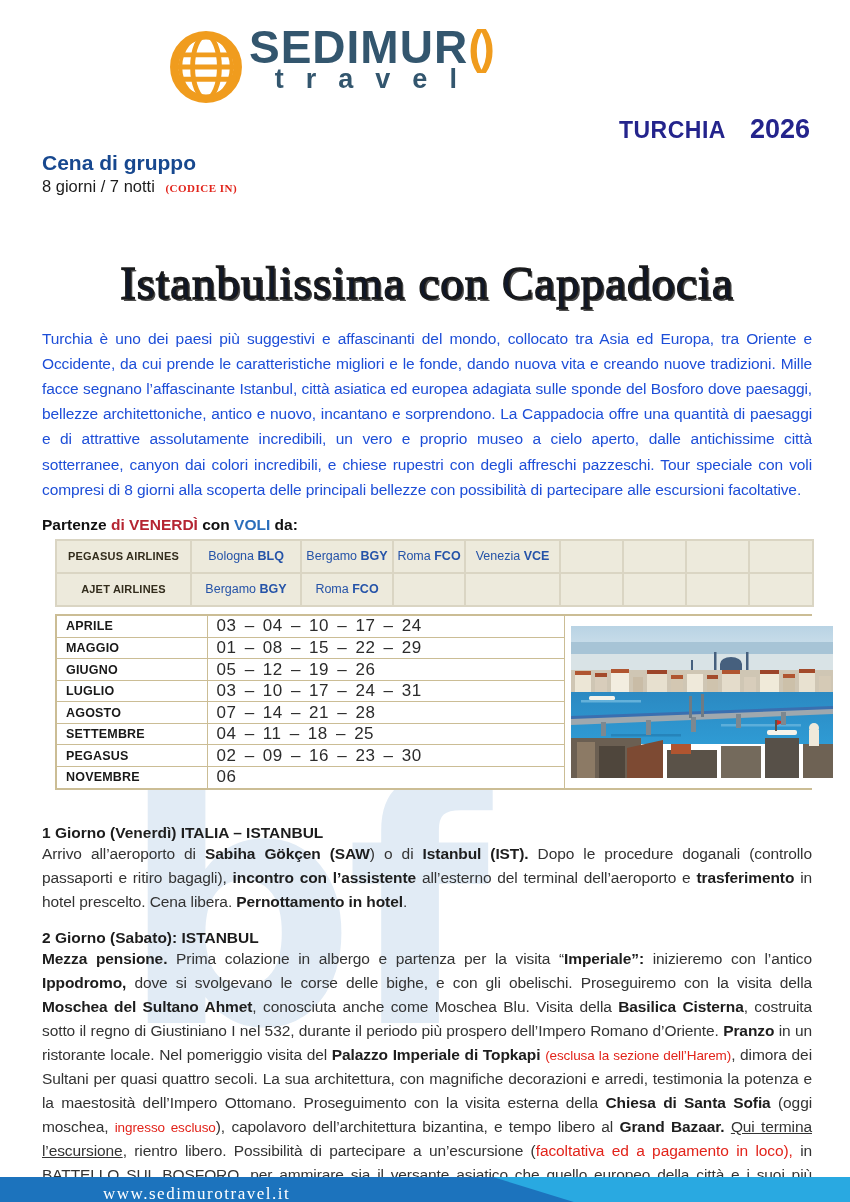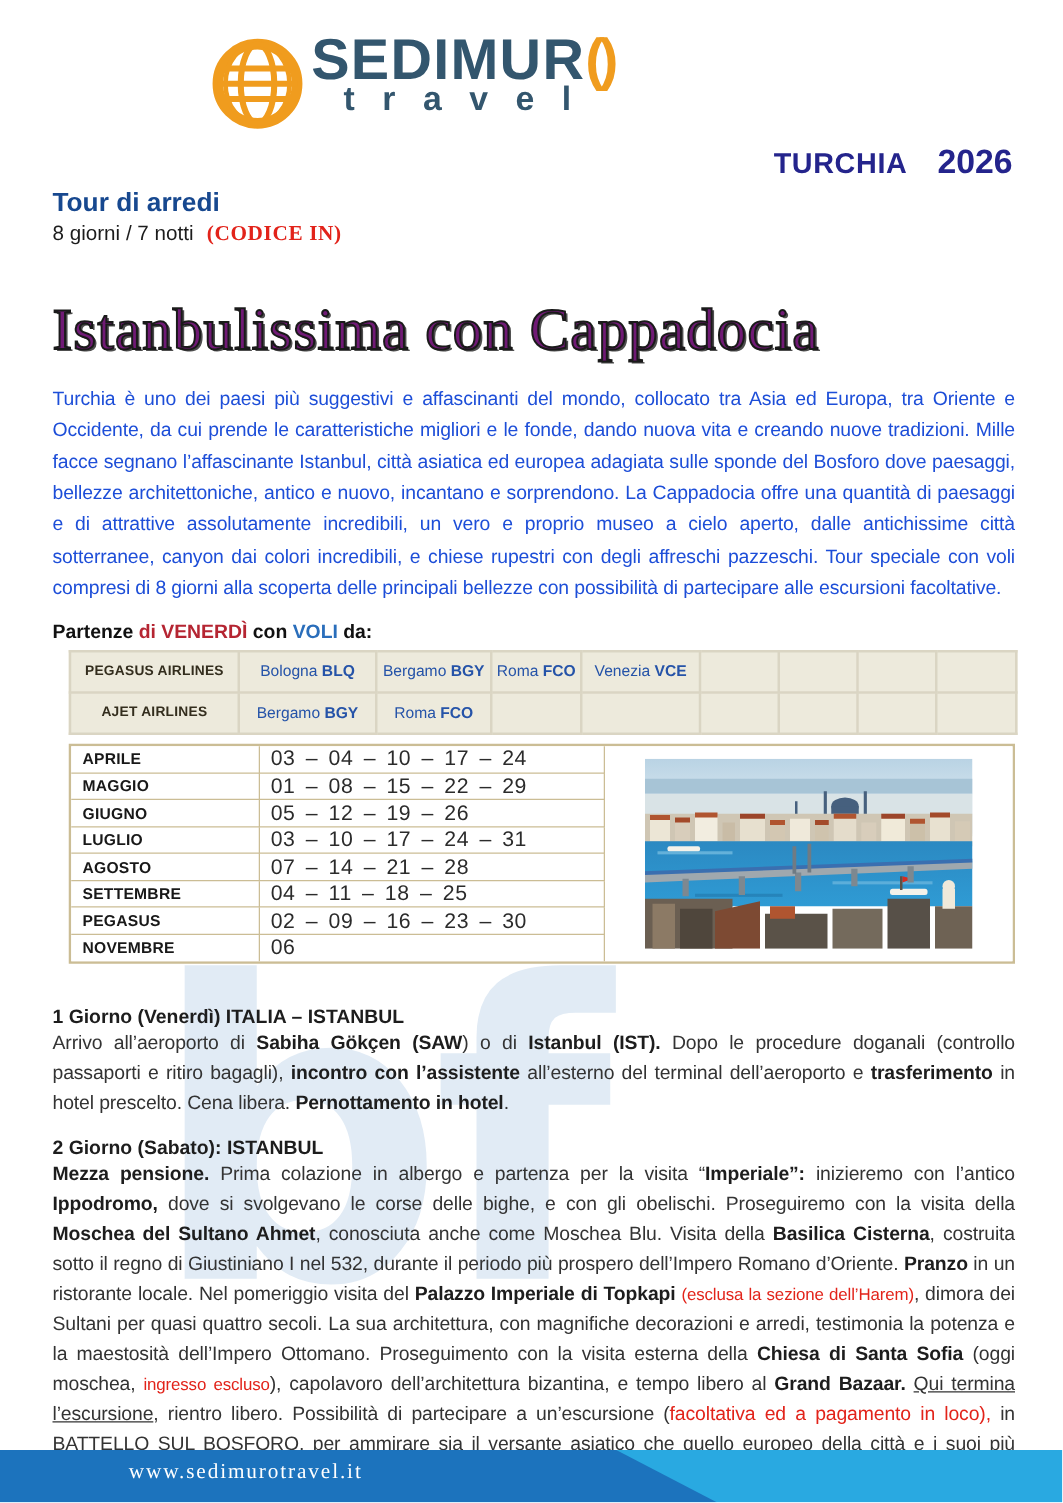--- a/index.html
+++ b/index.html
@@ -23,28 +23,28 @@
   .globe{ width:78px; height:78px; flex:0 0 auto; margin-top:2px; }
   .logo-text{ margin-left:4px; }
   .logo-main{ font-weight:800; font-size:46px; line-height:0.95; letter-spacing:1px; color:#33566e; white-space:nowrap; }
   .logo-main .o-orange{ color:#f09c1e; letter-spacing:-4px; }
   .logo-sub{ font-weight:800; font-size:27px; color:#33566e; letter-spacing:22px; padding-left:14px; margin-top:-6px; }
   .banner{ text-align:right; margin:8px 2px 0 0; color:#24248c; font-weight:800; white-space:nowrap; }
   .banner .bw{ font-size:23px; letter-spacing:0.5px; }
   .banner .by{ font-size:27px; margin-left:24px; }
   .tour-type{ margin-top:6px; color:#17488f; font-weight:800; font-size:21px; }
   .duration-line{ margin-top:2px; font-size:16.5px; color:#1c1c1c; }
-  .code-red{ font-family:"Liberation Serif", serif; font-weight:bold; color:#e2231a; font-size:17px; margin-left:6px; letter-spacing:0.5px; }
+  .code-red{ font-family:"Liberation Serif", serif; font-weight:bold; color:#e2231a; font-size:11px; margin-left:6px; letter-spacing:0.5px; }
 
   
   .doc-title{
-    margin-top:40px; text-align:left;
+    margin-top:60px; text-align:center;
     font-family:"Liberation Serif", serif; font-weight:500;
     font-size:47px; letter-spacing:1px;
-    color:#701a75; -webkit-text-stroke:1.6px #1a1a1a;
+    color:#0f172a; -webkit-text-stroke:1.6px #1a1a1a;
     text-shadow:2px 2px 0 #4e4e4e;
   }
 
   
   .intro{
     margin-top:16px; font-size:15.5px; line-height:1.62; color:#1d4ed8;
     text-align:justify; letter-spacing:-0.1px;
   }
 
   
@@ -59,21 +59,21 @@
   .airlines td{
     border:2px solid #dad5c3; height:33px; vertical-align:middle;
     text-align:center; overflow:hidden; white-space:nowrap;
   }
   .al-name{ font-weight:bold; font-size:11px; letter-spacing:0.2px; color:#332d1d; }
   .al-city{ font-size:12.5px; color:#2553a8; }
   .al-city b{ font-weight:bold; }
 
   
   .dates-wrap{ margin:7px 0 0 13px; width:757px; display:flex; border:2px solid #cbbd95; }
-  .dates{ width:427px; table-layout:fixed; background:#fff; flex:0 0 auto; }
+  .dates{ width:508px; table-layout:fixed; background:#fff; flex:0 0 auto; }
   .dates td{ border:1.5px solid #cbbd95; height:21.5px; vertical-align:middle; }
   .dates tr:first-child td{ border-top:none; }
   .dates tr:last-child td{ border-bottom:none; }
   .dates td:first-child{ border-left:none; }
   .month-cell{ width:150px; font-weight:bold; font-size:12.5px; color:#181818; padding-left:9px; letter-spacing:0.2px; }
   .dates-cell{ font-size:17px; color:#2b2b2b; padding-left:9px; letter-spacing:0.5px; word-spacing:3px; }
   .photo-cell{ flex:1 1 auto; background:#ffffff; display:flex; align-items:center; justify-content:center; padding:6px; }
   .photo-cell svg{ width:262px; height:152px; display:block; }
 
   
@@ -81,21 +81,21 @@
   .day-block + .day-block{ margin-top:15px; }
   .day-heading{ font-weight:bold; font-size:15.5px; color:#1d1d1d; }
   .day-body{ font-size:15.5px; line-height:1.55; color:#333; text-align:justify; letter-spacing:-0.1px; }
   .seg-b{ font-weight:bold; color:#1d1d1d; }
   .seg-r{ color:#e2231a; }
   .seg-rs{ color:#e2231a; font-size:13.5px; }
   .seg-u{ text-decoration:underline; }
 
   
   .footer{
-    position:absolute; left:0; bottom:0; width:850px; height:42px; z-index:2;
+    position:absolute; left:0; bottom:0; width:850px; height:25px; z-index:2;
     background:#29a9e1;
   }
   .footer .dark{
     position:absolute; inset:0; background:#1c73bd;
     clip-path:polygon(0 0, 58% 0, 67.5% 100%, 0 100%);
   }
   .footer .site{
     position:absolute; left:103px; top:0; line-height:33px;
     font-family:"Liberation Serif", serif; font-size:17px; color:#ffffff;
     letter-spacing:1.5px;
@@ -124,21 +124,21 @@
           <span>SEDIMUR</span><span class="o-orange">()</span>
         </div>
         <div class="logo-sub">travel</div>
       </div>
     </div>
 
     <div class="banner">
       <span class="bw">TURCHIA</span><span class="by">2026</span>
     </div>
 
-    <div class="tour-type">Tour di arredi</div>
+    <div class="tour-type">Cena di gruppo</div>
     <div class="duration-line">
       <span>8 giorni / 7 notti</span>
       <span class="code-red">(CODICE IN)</span>
     </div>
 
     <div class="doc-title">Istanbulissima con Cappadocia</div>
 
     <p class="intro">Turchia è uno dei paesi più suggestivi e affascinanti del mondo, collocato tra Asia ed Europa, tra Oriente e Occidente, da cui prende le caratteristiche migliori e le fonde, dando nuova vita e creando nuove tradizioni. Mille facce segnano l’affascinante Istanbul, città asiatica ed europea adagiata sulle sponde del Bosforo dove paesaggi, bellezze architettoniche, antico e nuovo, incantano e sorprendono. La Cappadocia offre una quantità di paesaggi e di attrattive assolutamente incredibili,  un vero e proprio museo a cielo aperto, dalle antichissime città sotterranee, canyon dai colori incredibili, e chiese rupestri con degli affreschi pazzeschi. Tour speciale con voli compresi di 8 giorni alla scoperta delle principali bellezze  con possibilità di partecipare alle escursioni facoltative.</p>
 
     <div class="departures">

